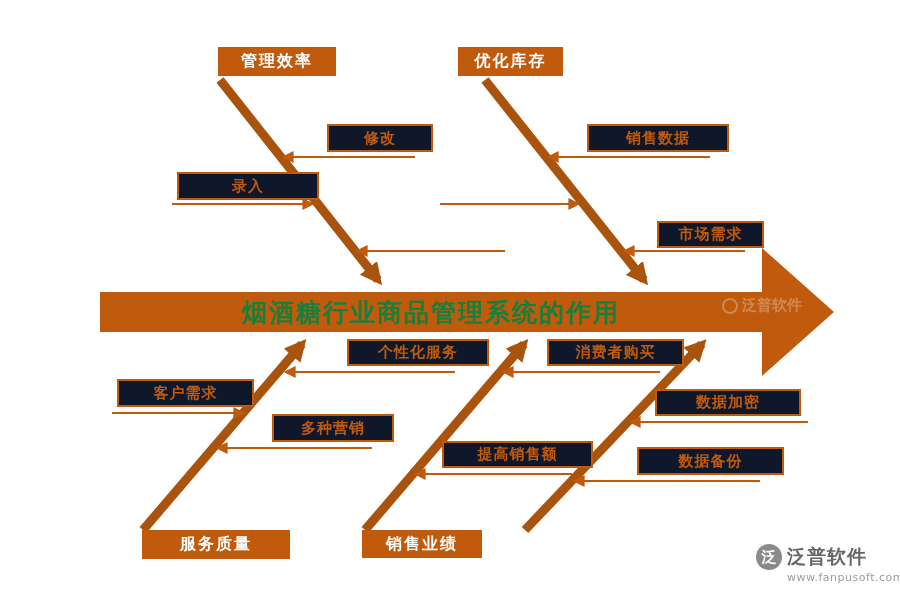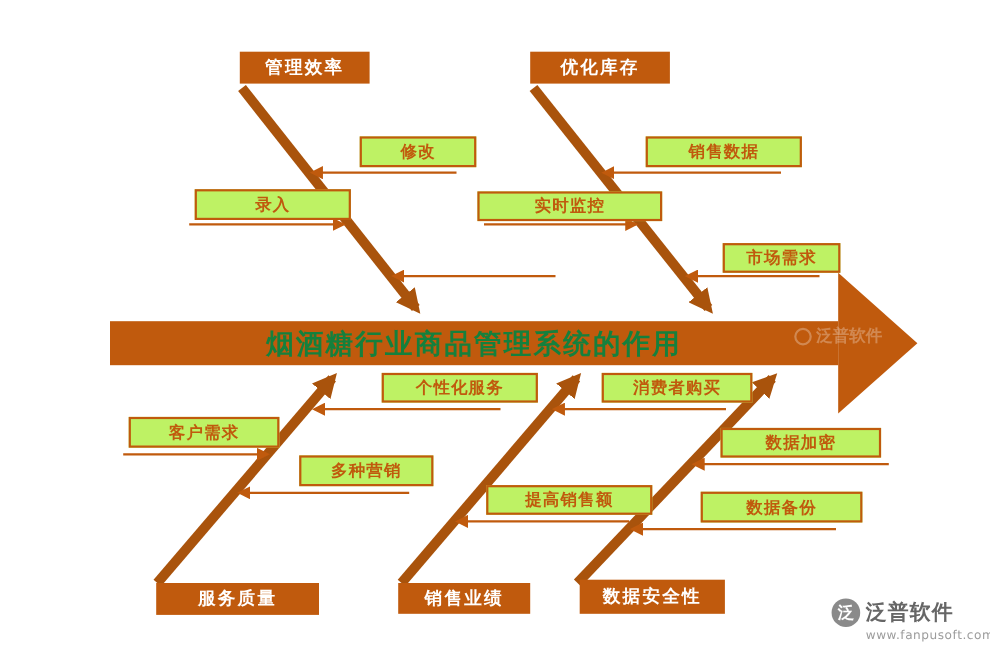--- a/index.html
+++ b/index.html
@@ -30,21 +30,21 @@
     margin-left: 18px;
   }
   .head-box {
     background: #C05A0D;
     color: #ffffff;
     font-size: 16px;
     font-weight: bold;
     letter-spacing: 2px;
   }
   .cause-box {
-    background: #bef264;
+    background: #0f172a;
     border: 2px solid #C05A0D;
     color: #C05A0D;
     font-size: 15px;
     font-weight: bold;
     letter-spacing: 1px;
   }
   .spine-title {
     position: absolute;
     left: 100px;
     top: 292px;
@@ -163,30 +163,28 @@
   </svg>
 
   <div class="spine-title">烟酒糖行业商品管理系统的作用</div>
 
   <div class="center-watermark">
     <span class="wm-circle"></span>
     <span>泛普软件</span>
   </div>
 
   <div class="node head-box" style="left:200px; top:47px;  width:118px; height:29px;">管理效率</div>
-  <div class="node head-box" style="left:464px; top:47px;  width:127px; height:29px;">优化库存</div>
+  <div class="node head-box" style="left:440px; top:47px;  width:105px; height:29px;">优化库存</div>
   <div class="node head-box" style="left:124px; top:530px; width:148px; height:29px;">服务质量</div>
   <div class="node head-box" style="left:344px; top:530px; width:120px; height:28px;">销售业绩</div>
-  <div class="node head-box" style="left:509px; top:527px; width:132px; height:31px;">数据安全性</div>
 
   <div class="node cause-box" style="left:309px; top:124px; width:106px; height:28px;">修改</div>
   <div class="node cause-box" style="left:159px; top:172px; width:142px; height:28px;">录入</div>
 
   <div class="node cause-box" style="left:569px; top:124px; width:142px; height:28px;">销售数据</div>
-  <div class="node cause-box" style="left:416px; top:174px; width:168px; height:27px;">实时监控</div>
   <div class="node cause-box" style="left:639px; top:221px; width:107px; height:27px;">市场需求</div>
 
   <div class="node cause-box" style="left:329px; top:339px; width:142px; height:27px;">个性化服务</div>
   <div class="node cause-box" style="left:99px;  top:379px; width:137px; height:28px;">客户需求</div>
   <div class="node cause-box" style="left:254px; top:414px; width:122px; height:28px;">多种营销</div>
 
   <div class="node cause-box" style="left:529px; top:339px; width:137px; height:27px;">消费者购买</div>
   <div class="node cause-box" style="left:424px; top:441px; width:151px; height:27px;">提高销售额</div>
 
   <div class="node cause-box" style="left:637px; top:389px; width:146px; height:27px;">数据加密</div>

